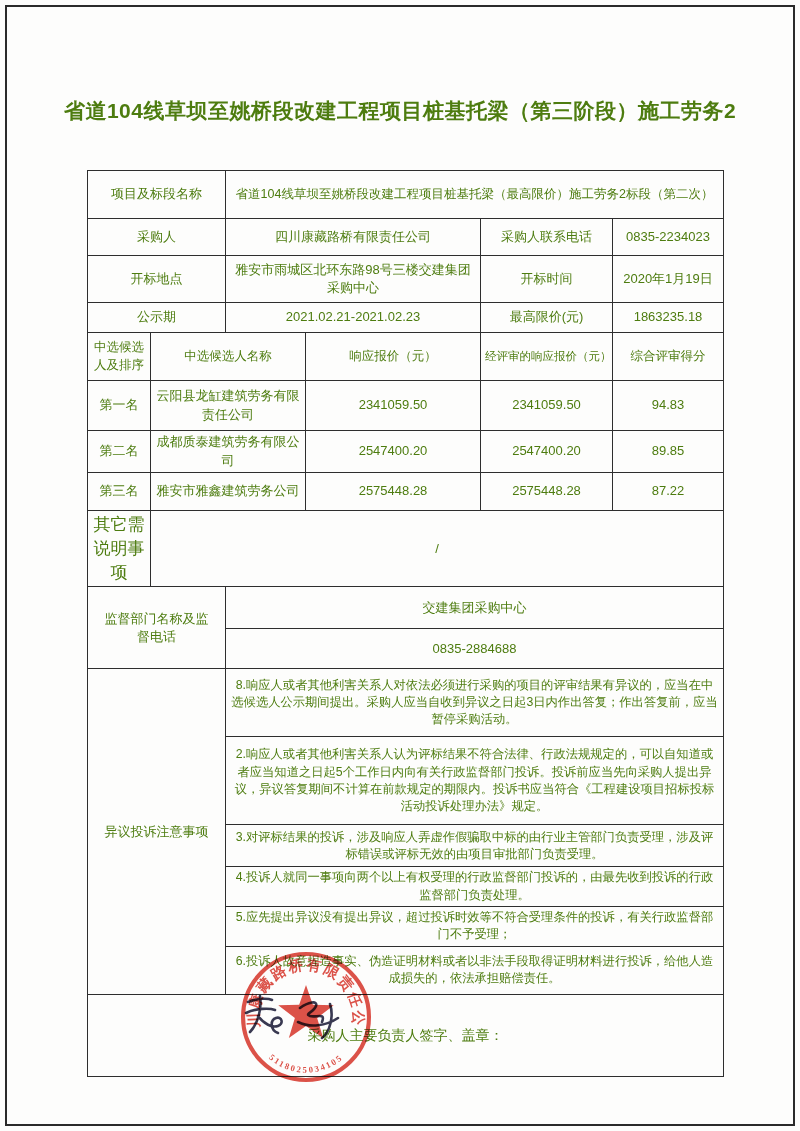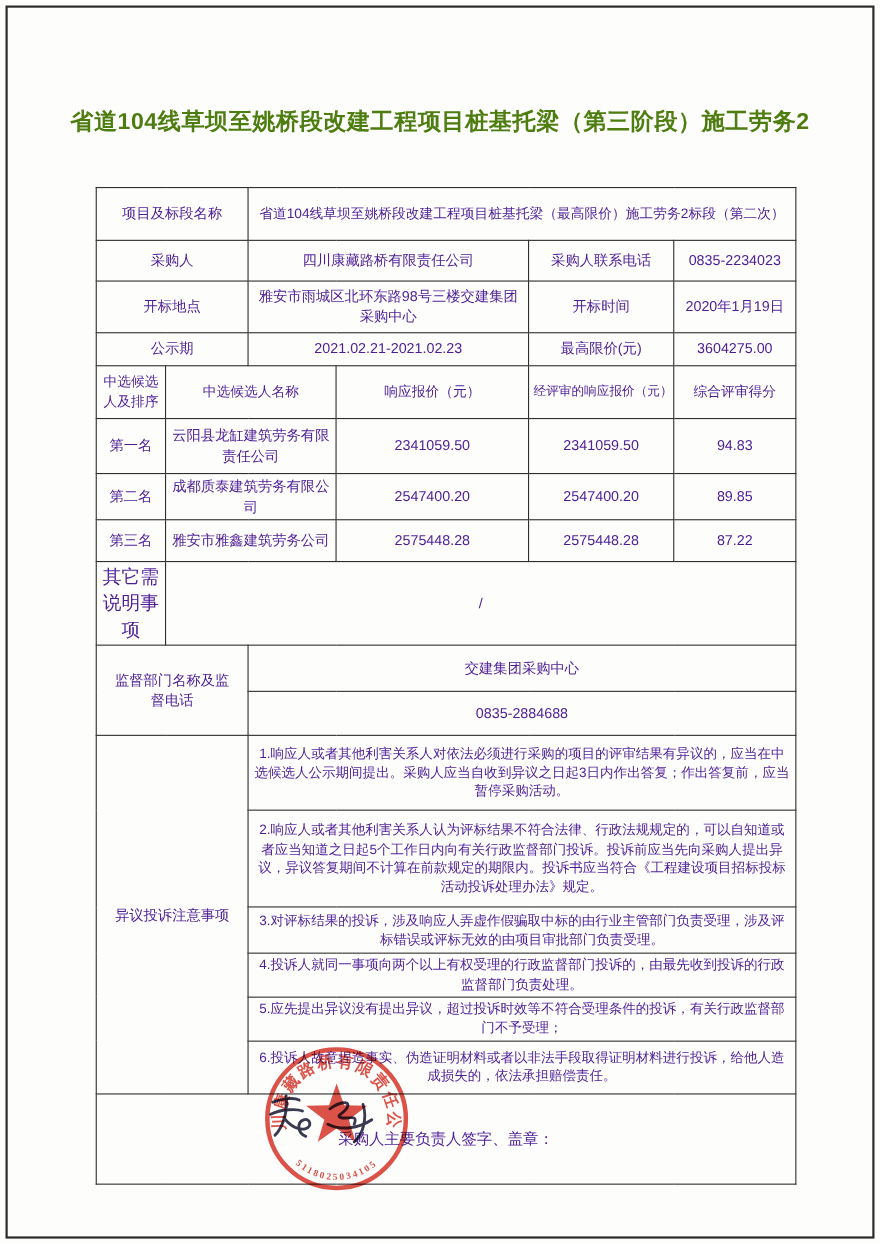--- a/index.html
+++ b/index.html
@@ -7,21 +7,21 @@
     position:relative;width:800px;height:1131px;background:#fdfdfc;
     font-family:"Liberation Sans","DejaVu Sans",sans-serif;color:#1d1d1d;overflow:hidden;
   }
   .frame{position:absolute;inset:5px;border:2px solid #2b2b2b;pointer-events:none;}
   .title{
     position:absolute;top:95px;left:48px;right:48px;text-align:center;
     font-size:21px;font-weight:700;line-height:1.5;color:#4d7c0f;letter-spacing:0.5px;
   }
   table.doc{
     position:absolute;left:87px;top:170px;width:636px;table-layout:fixed;
-    border-collapse:collapse;font-size:13px;color:#4c1d95;
+    border-collapse:collapse;font-size:13px;color:#4d7c0f;
   }
   table.doc td{
     border:1.5px solid #2e2e2e;text-align:center;vertical-align:middle;
     padding:2px 4px;line-height:1.4;
   }
   td.nowrap{white-space:nowrap;font-size:12.5px;}
   td.hdr{font-size:12.5px;}
   td.hdr-small{font-size:11.5px;white-space:nowrap;}
   td.left-lbl{text-align:left;padding:2px 3px;font-size:17px;}
   .narrow-lbl{max-width:112px;margin:4px auto;}
@@ -75,21 +75,21 @@
       <tr style="height:47px">
         <td colspan="2">开标地点</td>
         <td colspan="2">雅安市雨城区北环东路98号三楼交建集团采购中心</td>
         <td>开标时间</td>
         <td>2020年1月19日</td>
       </tr>
       <tr style="height:30px">
         <td colspan="2">公示期</td>
         <td colspan="2">2021.02.21-2021.02.23</td>
         <td>最高限价(元)</td>
-        <td>3604275.00</td>
+        <td>1863235.18</td>
       </tr>
       <tr style="height:48px">
         <td class="hdr">中选候选人及排序</td>
         <td colspan="2" class="hdr">中选候选人名称</td>
         <td class="hdr">响应报价（元）</td>
         <td class="hdr-small">经评审的响应报价（元）</td>
         <td class="hdr">综合评审得分</td>
       </tr>
       <tr style="height:50px">
         <td>第一名</td>
@@ -120,21 +120,21 @@
         <td colspan="2" rowspan="2">
           <div class="narrow-lbl">监督部门名称及监督电话</div>
         </td>
         <td colspan="4">交建集团采购中心</td>
       </tr>
       <tr style="height:40px">
         <td colspan="4">0835-2884688</td>
       </tr>
       <tr style="height:68px">
         <td colspan="2" rowspan="6">异议投诉注意事项</td>
-        <td colspan="4" class="para">1.响应人或者其他利害关系人对依法必须进行采购的项目的评审结果有异议的，应当在中选候选人公示期间提出。采购人应当自收到异议之日起3日内作出答复；作出答复前，应当暂停采购活动。</td>
+        <td colspan="4" class="para">8.响应人或者其他利害关系人对依法必须进行采购的项目的评审结果有异议的，应当在中选候选人公示期间提出。采购人应当自收到异议之日起3日内作出答复；作出答复前，应当暂停采购活动。</td>
       </tr>
       <tr style="height:88px">
         <td colspan="4" class="para">2.响应人或者其他利害关系人认为评标结果不符合法律、行政法规规定的，可以自知道或者应当知道之日起5个工作日内向有关行政监督部门投诉。投诉前应当先向采购人提出异议，异议答复期间不计算在前款规定的期限内。投诉书应当符合《工程建设项目招标投标活动投诉处理办法》规定。</td>
       </tr>
       <tr style="height:42px">
         <td colspan="4" class="para">3.对评标结果的投诉，涉及响应人弄虚作假骗取中标的由行业主管部门负责受理，涉及评标错误或评标无效的由项目审批部门负责受理。</td>
       </tr>
       <tr style="height:31px">
         <td colspan="4" class="para">4.投诉人就同一事项向两个以上有权受理的行政监督部门投诉的，由最先收到投诉的行政监督部门负责处理。</td>
       </tr>

